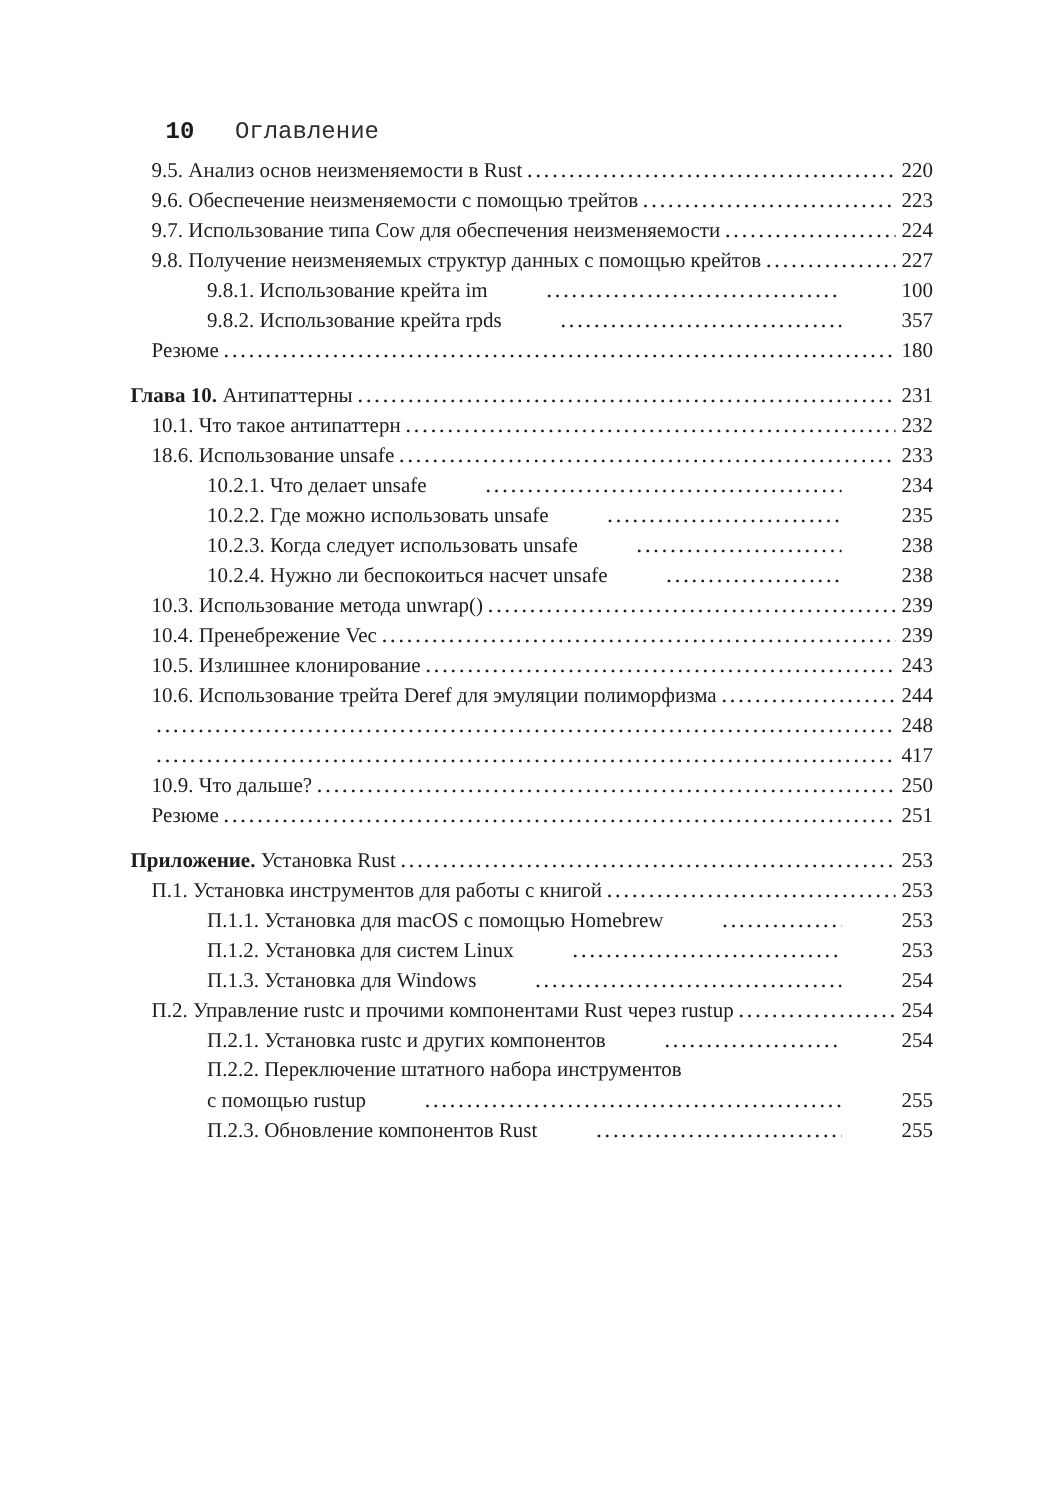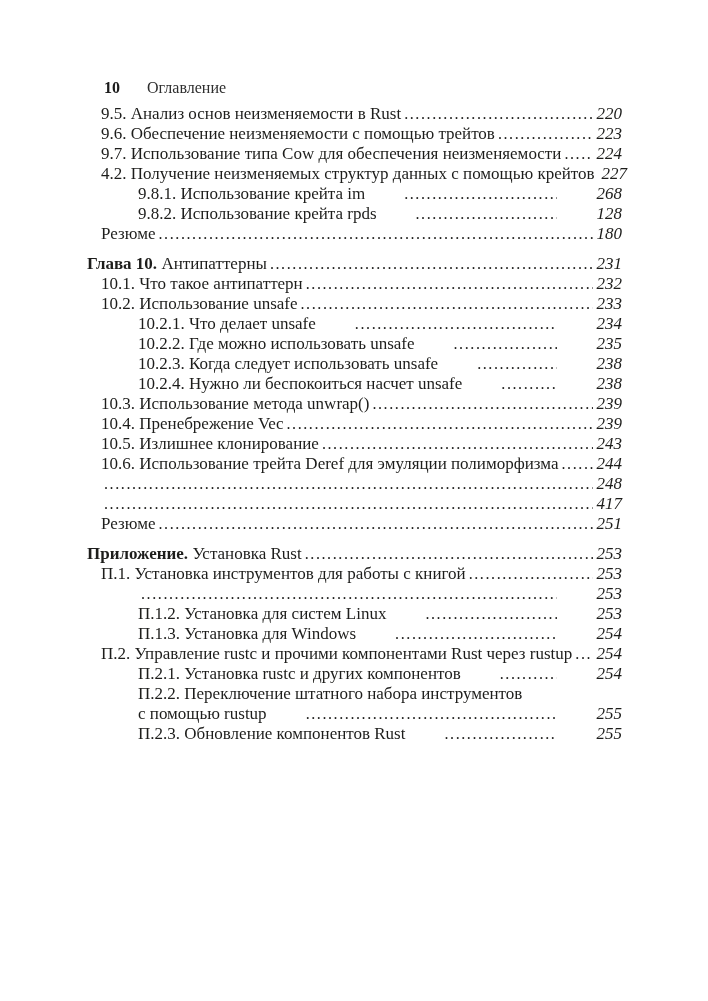--- a/index.html
+++ b/index.html
@@ -8,41 +8,41 @@
   }
   body {
     width: 708px;
     height: 1001px;
     background: #ffffff;
     position: relative;
     overflow: hidden;
   }
   .page-header {
     position: absolute;
-    left: 88px;
+    left: 72px;
     top: 61px;
-    font-family: Liberation Serif, serif;
+    font-family: Liberation Mono, monospace;
     font-size: 16px;
     color: #2e2e2e;
     white-space: pre;
   }
   .folio {
     font-weight: 700;
     color: #1c1c1c;
   }
   .running-head {
     margin-left: 27px;
   }
   .toc {
     position: absolute;
     left: 87px;
     top: 104px;
     width: 535px;
     font-family: "Liberation Serif", serif;
-    font-size: 17px;
+    font-size: 14px;
     color: #1d1d1b;
   }
   .toc-row {
     display: flex;
     align-items: baseline;
     height: 20px;
     line-height: 20px;
   }
   .toc-row.lvl1 { padding-left: 14px; }
   .toc-row.lvl2 { padding-left: 51px; gap: 36px; }
@@ -63,21 +63,20 @@
   }
   .leader::after {
     content: "....................................................................................................................................";
     letter-spacing: 1.6px;
     font-size: 16px;
     color: #1d1d1b;
   }
   .toc-page {
     flex: 0 0 auto;
     white-space: nowrap;
-    font-style: italic;
   }
 </style>
 </head>
 <body>
 
 <div class="page">
   <header class="page-header">
     <span class="folio">10</span><span class="running-head">Оглавление</span>
   </header>
   <main class="toc" id="toc">
@@ -90,51 +89,51 @@
         <span class="toc-text">9.6. Обеспечение неизменяемости с помощью трейтов</span>
         <span class="leader"></span>
         <span class="toc-page">223</span>
       </div>
       <div class="toc-row lvl1">
         <span class="toc-text">9.7. Использование типа Cow для обеспечения неизменяемости</span>
         <span class="leader"></span>
         <span class="toc-page">224</span>
       </div>
       <div class="toc-row lvl1">
-        <span class="toc-text">4.2. Получение неизменяемых структур данных с помощью крейтов</span>
+        <span class="toc-text">9.8. Получение неизменяемых структур данных с помощью крейтов</span>
         <span class="leader"></span>
         <span class="toc-page">227</span>
       </div>
       <div class="toc-row lvl2">
         <span class="toc-text">9.8.1. Использование крейта im</span>
         <span class="leader"></span>
-        <span class="toc-page">268</span>
+        <span class="toc-page">100</span>
       </div>
       <div class="toc-row lvl2">
         <span class="toc-text">9.8.2. Использование крейта rpds</span>
         <span class="leader"></span>
-        <span class="toc-page">128</span>
+        <span class="toc-page">357</span>
       </div>
       <div class="toc-row lvl1">
         <span class="toc-text">Резюме</span>
         <span class="leader"></span>
         <span class="toc-page">180</span>
       </div>
       <div class="toc-row lvl0 section-start">
         <span class="toc-text"><b>Глава 10.</b> Антипаттерны</span>
         <span class="leader"></span>
         <span class="toc-page">231</span>
       </div>
       <div class="toc-row lvl1">
         <span class="toc-text">10.1. Что такое антипаттерн</span>
         <span class="leader"></span>
         <span class="toc-page">232</span>
       </div>
       <div class="toc-row lvl1">
-        <span class="toc-text">10.2. Использование unsafe</span>
+        <span class="toc-text">18.6. Использование unsafe</span>
         <span class="leader"></span>
         <span class="toc-page">233</span>
       </div>
       <div class="toc-row lvl2">
         <span class="toc-text">10.2.1. Что делает unsafe</span>
         <span class="leader"></span>
         <span class="toc-page">234</span>
       </div>
       <div class="toc-row lvl2">
         <span class="toc-text">10.2.2. Где можно использовать unsafe</span>
@@ -171,37 +170,43 @@
         <span class="leader"></span>
         <span class="toc-page">244</span>
       </div>
       <div class="toc-row lvl1">
         <span class="leader"></span>
         <span class="toc-page">248</span>
       </div>
       <div class="toc-row lvl1">
         <span class="leader"></span>
         <span class="toc-page">417</span>
+      </div>
+      <div class="toc-row lvl1">
+        <span class="toc-text">10.9. Что дальше?</span>
+        <span class="leader"></span>
+        <span class="toc-page">250</span>
       </div>
       <div class="toc-row lvl1">
         <span class="toc-text">Резюме</span>
         <span class="leader"></span>
         <span class="toc-page">251</span>
       </div>
       <div class="toc-row lvl0 section-start">
         <span class="toc-text"><b>Приложение.</b> Установка Rust</span>
         <span class="leader"></span>
         <span class="toc-page">253</span>
       </div>
       <div class="toc-row lvl1">
         <span class="toc-text">П.1. Установка инструментов для работы с книгой</span>
         <span class="leader"></span>
         <span class="toc-page">253</span>
       </div>
       <div class="toc-row lvl2">
+        <span class="toc-text">П.1.1. Установка для macOS с помощью Homebrew</span>
         <span class="leader"></span>
         <span class="toc-page">253</span>
       </div>
       <div class="toc-row lvl2">
         <span class="toc-text">П.1.2. Установка для систем Linux</span>
         <span class="leader"></span>
         <span class="toc-page">253</span>
       </div>
       <div class="toc-row lvl2">
         <span class="toc-text">П.1.3. Установка для Windows</span>

